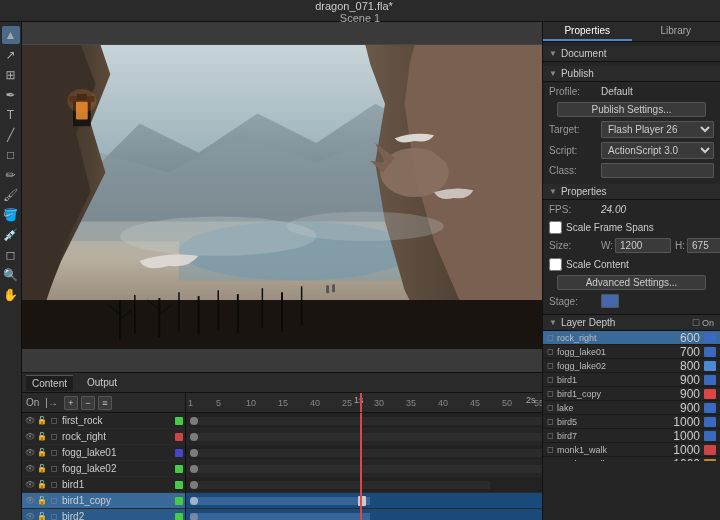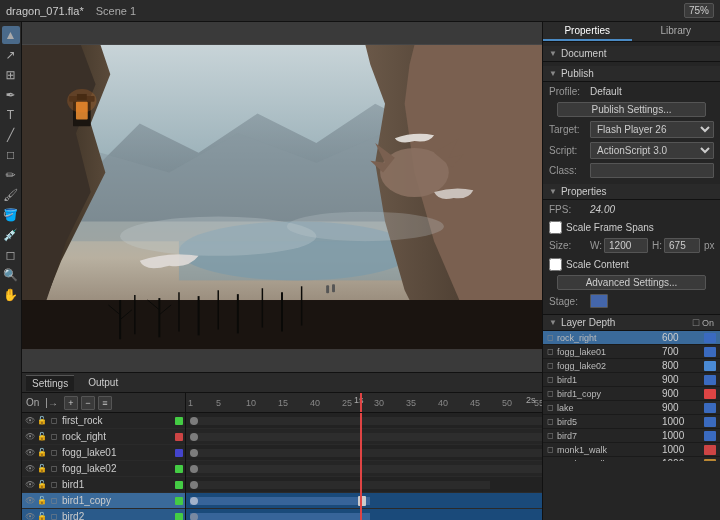--- a/index.html
+++ b/index.html
@@ -1,20 +1,20 @@
 <!DOCTYPE html>
 <html><head>
   <meta charset="utf-8">
   <style>
     * { box-sizing: border-box; margin: 0; padding: 0; }
     body { background: #1e1e1e; color: #ccc; font-family: Arial, sans-serif; font-size: 11px; width: 720px; height: 520px; overflow: hidden; }
 
     
     #app { display: flex; flex-direction: column; width: 720px; height: 520px; }
-    #top-bar { display: flex; align-items: center; background: #2a2a2a; height: 22px; padding: 0 6px; border-bottom: 1px solid #111; flex-shrink: 0; }
+    #top-bar { display: flex; align-items: center; background: #2a2a2a; height: 22px; padding: 0 6px; border-bottom: 1px solid #111; flex-shrink: 0; flex-direction: column; }
     #main-area { display: flex; flex: 1; overflow: hidden; }
     #left-tools { width: 22px; background: #2a2a2a; border-right: 1px solid #111; display: flex; flex-direction: column; align-items: center; padding-top: 4px; gap: 2px; flex-shrink: 0; }
     #center { display: flex; flex-direction: column; flex: 1; overflow: hidden; }
     #stage-area { flex: 1; background: #3a3a3a; position: relative; overflow: hidden; min-height: 0; }
     #timeline-area { height: 148px; background: #1e1e1e; border-top: 1px solid #111; flex-shrink: 0; }
     #right-panel { width: 178px; background: #252525; border-left: 1px solid #111; display: flex; flex-direction: column; overflow: hidden; flex-shrink: 0; }
     .top-bar-spacer { flex: 1; }
     .top-bar-zoom { background: #3a3a3a; border: 1px solid #555; color: #ccc; font-size: 10px; padding: 1px 4px; border-radius: 2px; }
 
     
@@ -48,37 +48,37 @@
     #right-tabs { display: flex; background: #2a2a2a; border-bottom: 1px solid #111; }
     .r-tab { flex: 1; text-align: center; padding: 3px 0; font-size: 10px; color: #aaa; cursor: pointer; border-bottom: 2px solid transparent; }
     .r-tab.active { color: #fff; border-bottom: 2px solid #4a8ac4; }
 
     
     #properties-content { flex: 1; overflow-y: auto; overflow-x: hidden; padding: 4px 0; }
     .prop-section { margin-bottom: 4px; }
     .prop-section-header { display: flex; align-items: center; background: #2a2a2a; padding: 2px 6px; font-size: 10px; color: #ccc; cursor: pointer; border-bottom: 1px solid #111; }
     .prop-section-arrow { margin-right: 4px; color: #888; font-size: 8px; }
     .prop-row { display: flex; align-items: center; padding: 2px 6px; min-height: 18px; }
-    .prop-label { color: #999; font-size: 10px; width: 41px; flex-shrink: 0; }
+    .prop-label { color: #999; font-size: 10px; width: 52px; flex-shrink: 0; }
     .prop-value { color: #ccc; font-size: 10px; flex: 1; }
     .prop-input { background: #3a3a3a; border: 1px solid #555; color: #ccc; font-size: 10px; padding: 1px 4px; width: 100%; border-radius: 1px; }
     .prop-input-sm { background: #3a3a3a; border: 1px solid #555; color: #ccc; font-size: 10px; padding: 1px 4px; width: 50px; border-radius: 1px; }
     .prop-dropdown { background: #3a3a3a; border: 1px solid #555; color: #ccc; font-size: 10px; padding: 1px 2px; flex: 1; border-radius: 1px; }
     .prop-btn { background: #3a3a3a; border: 1px solid #555; color: #ccc; font-size: 10px; padding: 1px 6px; cursor: pointer; border-radius: 2px; text-align: center; }
     .prop-checkbox { margin-right: 4px; }
     .color-swatch { width: 18px; height: 14px; background: #4488ff; border: 1px solid #555; border-radius: 1px; }
     .fps-value { color: #ccc; font-size: 10px; font-style: italic; }
 
     
     #layer-depth { flex-shrink: 0; }
     .ld-header { background: #2a2a2a; padding: 2px 6px; font-size: 10px; color: #ccc; display: flex; align-items: center; border-bottom: 1px solid #111; border-top: 1px solid #111; }
     .ld-row { display: flex; align-items: center; padding: 0 4px; height: 14px; border-bottom: 1px solid #1a1a1a; }
     .ld-row.selected { background: #3a6a9a; }
     .ld-name { font-size: 9px; color: #bbb; flex: 1; overflow: hidden; text-overflow: ellipsis; white-space: nowrap; }
-    .ld-value { font-size: 10px; color: #ccc; width: 38px; margin-right: 4px; }
+    .ld-value { font-size: 12px; color: #ccc; width: 38px; text-align: right; margin-right: 4px; }
     .ld-color { width: 12px; height: 10px; border-radius: 1px; flex-shrink: 0; }
     .ld-icon { font-size: 8px; color: #888; width: 10px; }
 
     
     .tool-icon { width: 18px; height: 18px; display: flex; align-items: center; justify-content: center; color: #aaa; font-size: 12px; cursor: pointer; border-radius: 2px; }
     .tool-icon.active { background: #4a6a8a; }
 
     
     #stage-scene { width: 100%; height: 100%; }
 
@@ -194,21 +194,21 @@
           <rect x="310" y="245" width="3" height="8" fill="#555" rx="1"></rect>
           <rect x="316" y="244" width="3" height="8" fill="#555" rx="1"></rect>
 
           <ellipse cx="200" cy="195" rx="100" ry="20" fill="#c8d0d4" opacity="0.3"></ellipse>
           <ellipse cx="350" cy="185" rx="80" ry="15" fill="#c8d0d4" opacity="0.25"></ellipse>
         </svg>
       </div>
 
       <div id="timeline-area">
         <div id="timeline-header">
-          <span class="tl-tab active">Settings</span>
+          <span class="tl-tab active">Content</span>
           <span class="tl-tab">Output</span>
         </div>
         <div id="timeline-body">
 
           <div id="layer-panel">
             <div id="layer-header">
               <span>On</span>
               <span>|→</span>
               <div class="layer-controls">
                 <div class="layer-btn">+</div>
@@ -387,21 +387,21 @@
             <span class="prop-label">FPS:</span>
             <span class="fps-value">24.00</span>
           </div>
           <div class="prop-row">
             <input type="checkbox" class="prop-checkbox" style="">
             <span style="font-size:10px; color:#ccc;">Scale Frame Spans</span>
           </div>
           <div class="prop-row">
             <span class="prop-label">Size:</span>
             <span style="font-size:10px; color:#999; margin-right:2px;">W:</span>
-            <input class="prop-input-sm" type="text" value="1200" style="width: 44px; margin-right: 4px;">
+            <input class="prop-input-sm" type="text" value="1200" style="width: 56px; margin-right: 4px;">
             <span style="font-size:10px; color:#999; margin-right:2px;">H:</span>
             <input class="prop-input-sm" type="text" value="675" style="width: 36px; margin-right: 4px;">
             <span style="font-size:10px; color:#999;">px</span>
           </div>
           <div class="prop-row">
             <input type="checkbox" class="prop-checkbox" style="">
             <span style="font-size:10px; color:#ccc;">Scale Content</span>
           </div>
           <div class="prop-row">
             <div class="prop-btn" style="width:90%; margin:0 auto;">Advanced Settings...</div>

